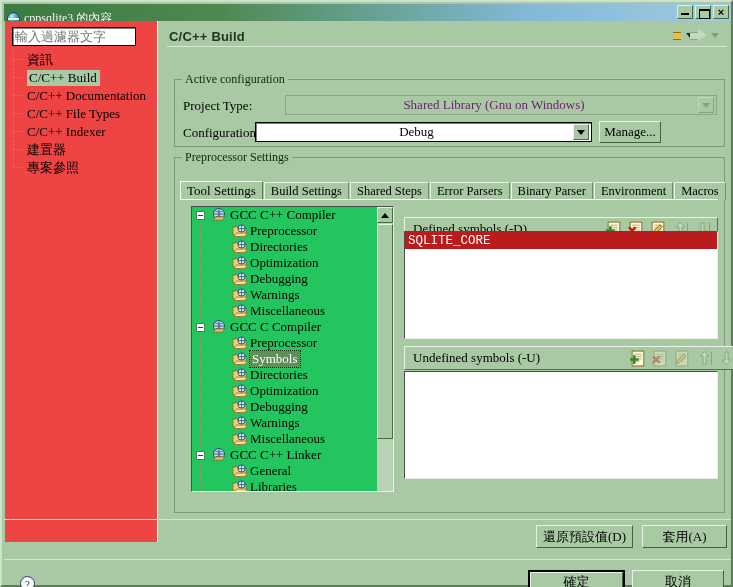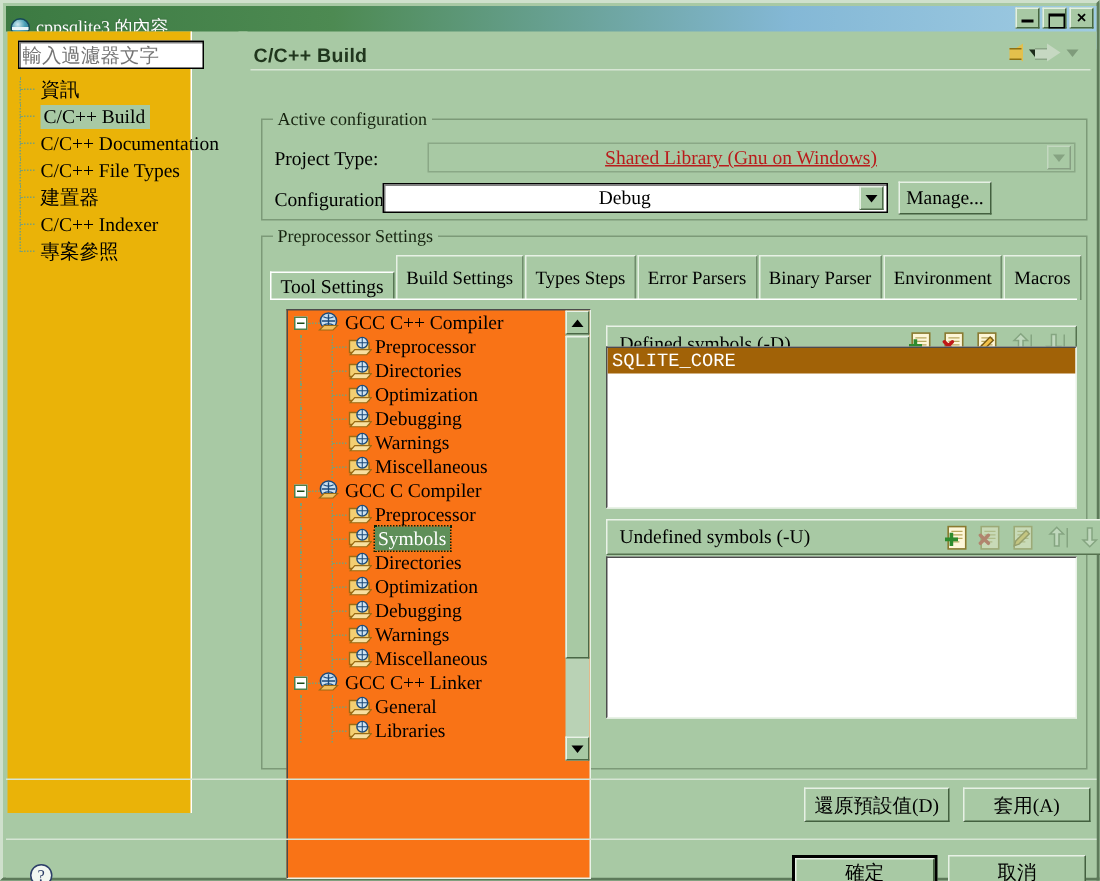--- a/index.html
+++ b/index.html
@@ -55,22 +55,22 @@
   .tbtn-close span { font-size:11px; line-height:9px; font-weight: bold; }
 
   
   #content {
     position: absolute; left: 2px; top: 19px; width: 727px; height: 564px;
     background: #a8c9a4;
   }
 
   
   #left-panel {
-    position: absolute; left: 1px; top: 0px; width: 123px; height: 521px;
-    background: #eab308;
+    position: absolute; left: 1px; top: 0px; width: 153px; height: 521px;
+    background: #ef4444;
     border-right: 1px solid #ffffff;
   }
   #filter-box {
     position: absolute; left: 7px; top: 6px; width: 124px; height: 19px;
     background: #ffffff;
     border: 1px solid #000000;
     box-shadow: inset 1px 1px 0 #7f7f7f;
     font-family: "Liberation Serif", serif; font-size: 13px;
     padding: 1px 2px; color: #000; outline: none;
   }
@@ -158,21 +158,21 @@
   .combo {
     position: absolute; height: 20px; background: #ffffff;
     border: 1px solid #000; display: flex; align-items: center;
     box-shadow: inset 1px 1px 0 #808080;
   }
   .combo .ctext {
     flex: 1; padding-left: 4px; font-family: "Liberation Serif", serif; font-size: 13px;
     color: #000; white-space: nowrap; overflow: hidden;
   }
   .combo.disabled { background: #a8c9a4; border: 1px solid #8aa886; box-shadow: none; }
-  .combo.disabled .ctext { color: #b91c1c; text-decoration: underline; }
+  .combo.disabled .ctext { color: #701a75; }
   .cbtn {
     width: 16px; height: 16px; margin-right: 2px; background: #a8c9a4;
     border-left: 1px solid #e7f1e5; border-top: 1px solid #e7f1e5;
     border-right: 1px solid #4e6b4a; border-bottom: 1px solid #4e6b4a;
     display: flex; align-items: center; justify-content: center;
   }
   .cbtn .chev2 { width:0;height:0;border-left:4px solid transparent;border-right:4px solid transparent;border-top:5px solid #000; }
   .combo.disabled .cbtn { border-color: #c3d8c0 #879f83 #879f83 #c3d8c0; }
   .combo.disabled .cbtn .chev2 { border-top-color: #86a382; }
 
@@ -192,42 +192,42 @@
     border-right: 1px solid #43603f; border-bottom: 1px solid #43603f;
     display: flex; align-items: center; justify-content: center;
   }
 
   
   #tabstrip {
     position: absolute; left: 15px; top: 160px; width: 538px; height: 19px;
     display: flex; align-items: flex-end;
   }
   .tab {
-    height: 30px; padding: 0 6px; margin-right: 1px;
+    height: 18px; padding: 0 6px; margin-right: 1px;
     font-family: "Liberation Serif", serif; font-size: 12.5px; color: #000;
     display: flex; align-items: center; white-space: nowrap;
     border-left: 1px solid #e7f1e5; border-top: 1px solid #e7f1e5;
     border-right: 1px solid #6f8c6b;
     background: #a8c9a4;
   }
   .tab.active {
     height: 19px; font-size: 13px;
     border-left: 1px solid #ffffff; border-top: 1px solid #ffffff;
     border-right: 1px solid #577453; border-bottom: none;
     background: #a8c9a4;
   }
   #tab-underline {
     position: absolute; left: 15px; top: 178px; width: 538px; height: 0;
     border-top: 1px solid #ffffff;
   }
 
   
   #tooltree-wrap {
-    position: absolute; left: 26px; top: 185px; width: 203px; height: 380px;
-    background: #f97316;
+    position: absolute; left: 26px; top: 185px; width: 203px; height: 286px;
+    background: #22c55e;
     border-top: 1px solid #4c4c4c; border-left: 1px solid #4c4c4c;
     border-right: 1px solid #e9f2e7; border-bottom: 1px solid #e9f2e7;
     overflow: hidden;
   }
   #tooltree { position: absolute; left: 0; top: 0; width: 186px; }
   .trow {
     height: 16px; display: flex; align-items: center; position: relative;
     font-family: "Liberation Serif", serif; font-size: 13px; color: #000;
     white-space: nowrap;
   }
@@ -298,21 +298,21 @@
   }
   .symtools { position: absolute; right: 6px; top: 3px; display: flex; align-items: center; gap: 5px; }
   .ic { width: 17px; height: 17px; position: relative; }
   .listbox {
     position: absolute; background: #ffffff;
     border-top: 1px solid #4c4c4c; border-left: 1px solid #4c4c4c;
     border-right: 1px solid #e9f2e7; border-bottom: 1px solid #e9f2e7;
     overflow: hidden;
   }
   .lbrow-sel {
-    height: 17px; background: #a16207; color: #ffffff;
+    height: 17px; background: #b91c1c; color: #ffffff;
     font-family: "Liberation Mono", monospace; font-size: 12.5px;
     display: flex; align-items: center; padding-left: 3px;
   }
 
   
   #btm-sep1 { position: absolute; left: 0; top: 498px; width: 727px; height: 0; border-top: 1px solid #d6e5d3; }
   #btm-sep2 { position: absolute; left: 0; top: 538px; width: 727px; height: 0; border-top: 1px solid #d6e5d3; }
   #help-icon {
     position: absolute; left: 16px; top: 555px; width: 15px; height: 15px;
     border-radius: 50%; background: #f2f7f1; border: 1px solid #2c3e68;
@@ -358,26 +358,26 @@
             <span>C/C++ Documentation</span>
           </div>
           <div class="lrow">
             <div class="vline"></div>
             <div class="dash"></div>
             <span>C/C++ File Types</span>
           </div>
           <div class="lrow">
             <div class="vline"></div>
             <div class="dash"></div>
-            <span>建置器</span>
+            <span>C/C++ Indexer</span>
           </div>
           <div class="lrow">
             <div class="vline"></div>
             <div class="dash"></div>
-            <span>C/C++ Indexer</span>
+            <span>建置器</span>
           </div>
           <div class="lrow last">
             <div class="vline"></div>
             <div class="dash"></div>
             <span>專案參照</span>
           </div>
         </div>
     </div>
 
     <div id="sash"></div>
@@ -418,21 +418,21 @@
       </div>
 
       <div id="tabstrip">
           <div class="tab active">
             <span>Tool Settings</span>
           </div>
           <div class="tab">
             <span>Build Settings</span>
           </div>
           <div class="tab">
-            <span>Types Steps</span>
+            <span>Shared Steps</span>
           </div>
           <div class="tab">
             <span>Error Parsers</span>
           </div>
           <div class="tab">
             <span>Binary Parser</span>
           </div>
           <div class="tab">
             <span>Environment</span>
           </div>

